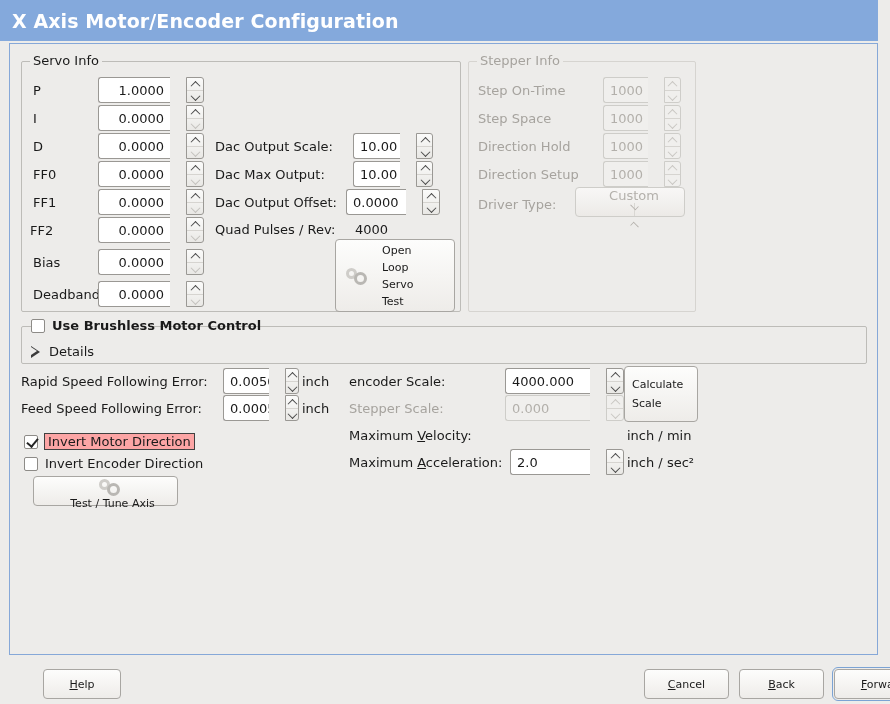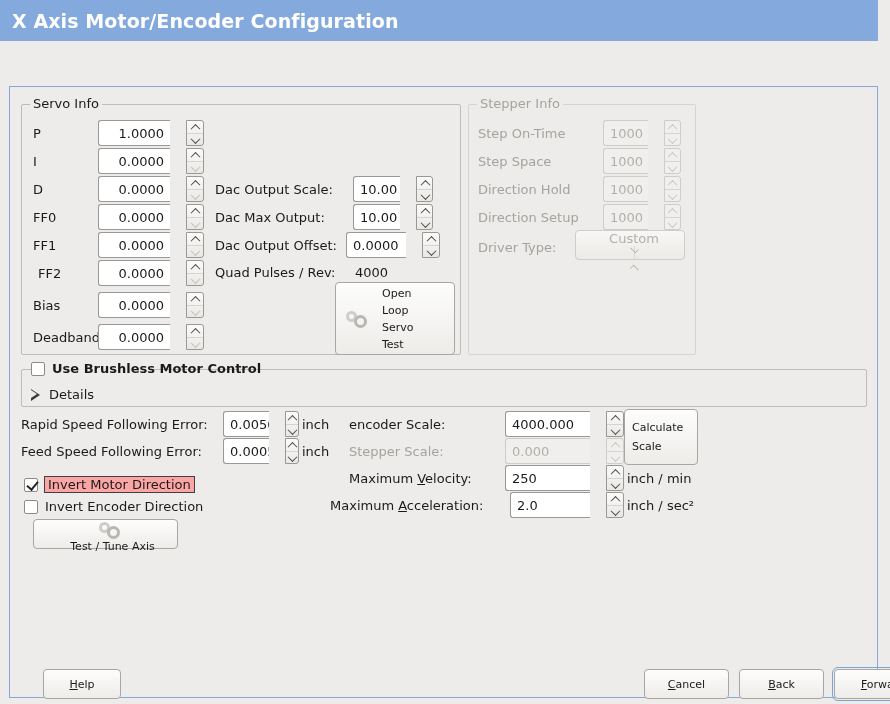--- a/index.html
+++ b/index.html
@@ -21,21 +21,21 @@
     display: flex; align-items: center;
   }
   .titlebar .title {
     color: #ffffff; font-size: 19px; font-weight: bold;
     margin-left: 12px; letter-spacing: .1px;
   }
 
   
   .panel {
     position: absolute; left: 9px; top: 43px; width: 869px; height: 612px;
-    border: 1px solid #86a8d8; background: #edecea; margin-top: 43px;
+    border: 1px solid #86a8d8; background: #edecea;
   }
 
   
   .frame { position: absolute; border: 1px solid #bdbcb8; border-radius: 2px; }
   .frame > .legend {
     position: absolute; top: -8px; left: 8px; padding: 0 3px;
     background: #edecea; font-size: 13px; line-height: 14px;
   }
   .legend.dim { color: #a6a39e; }
 
@@ -190,21 +190,21 @@
 
     <div class="frame" style="left:11px; top:17px; width:440px; height:251px;">
       <span class="legend">Servo Info</span>
     </div>
 
     <div class="lbl" style="left:23px; top:39px;">P</div>
     <div class="lbl" style="left:23px; top:67px;">I</div>
     <div class="lbl" style="left:23px; top:95px;">D</div>
     <div class="lbl" style="left:23px; top:123px;">FF0</div>
     <div class="lbl" style="left:23px; top:151px;">FF1</div>
-    <div class="lbl" style="left:28px; top:179px;">FF2</div>
+    <div class="lbl" style="left:20px; top:179px;">FF2</div>
     <div class="lbl" style="left:23px; top:211px;">Bias</div>
     <div class="lbl" style="left:23px; top:243px;">Deadband</div>
 
     <div class="spin" style="left:88px; top:33px; width:106px;">
       <div class="entry right">1.0000</div>
       <div class="btns">
         <div class="ar up"></div>
         <div class="ar down sep"></div>
       </div>
     </div>
@@ -412,30 +412,23 @@
         <div class="ar down sep"></div>
       </div>
     </div>
 
     <div class="btn" style="left:614px; top:322px; width:74px; height:56px; flex-direction:column; align-items:flex-start; padding-left:7px; justify-content:center; line-height:19px;">
       <span>Calculate</span>
       <span>Scale</span>
     </div>
 
     <div class="lbl" style="left:339px; top:384px;"><span>Maximum </span><span class="u">V</span><span>elocity:</span></div>
-    <div class="spin" style="left:495px; top:378px; width:119px;">
-      <div class="entry left">250</div>
-      <div class="btns">
-        <div class="ar up"></div>
-        <div class="ar down sep"></div>
-      </div>
-    </div>
     <div class="lbl" style="left:617px; top:384px;">inch / min</div>
 
-    <div class="lbl" style="left:320px; top:411px;"><span>Maximum </span><span class="u">A</span><span>cceleration:</span></div>
+    <div class="lbl" style="left:339px; top:411px;"><span>Maximum </span><span class="u">A</span><span>cceleration:</span></div>
     <div class="spin" style="left:500px; top:405px; width:114px;">
       <div class="entry left">2.0</div>
       <div class="btns">
         <div class="ar up"></div>
         <div class="ar down sep"></div>
       </div>
     </div>
     <div class="lbl" style="left:617px; top:411px;">inch / sec²</div>
 
   </div>

